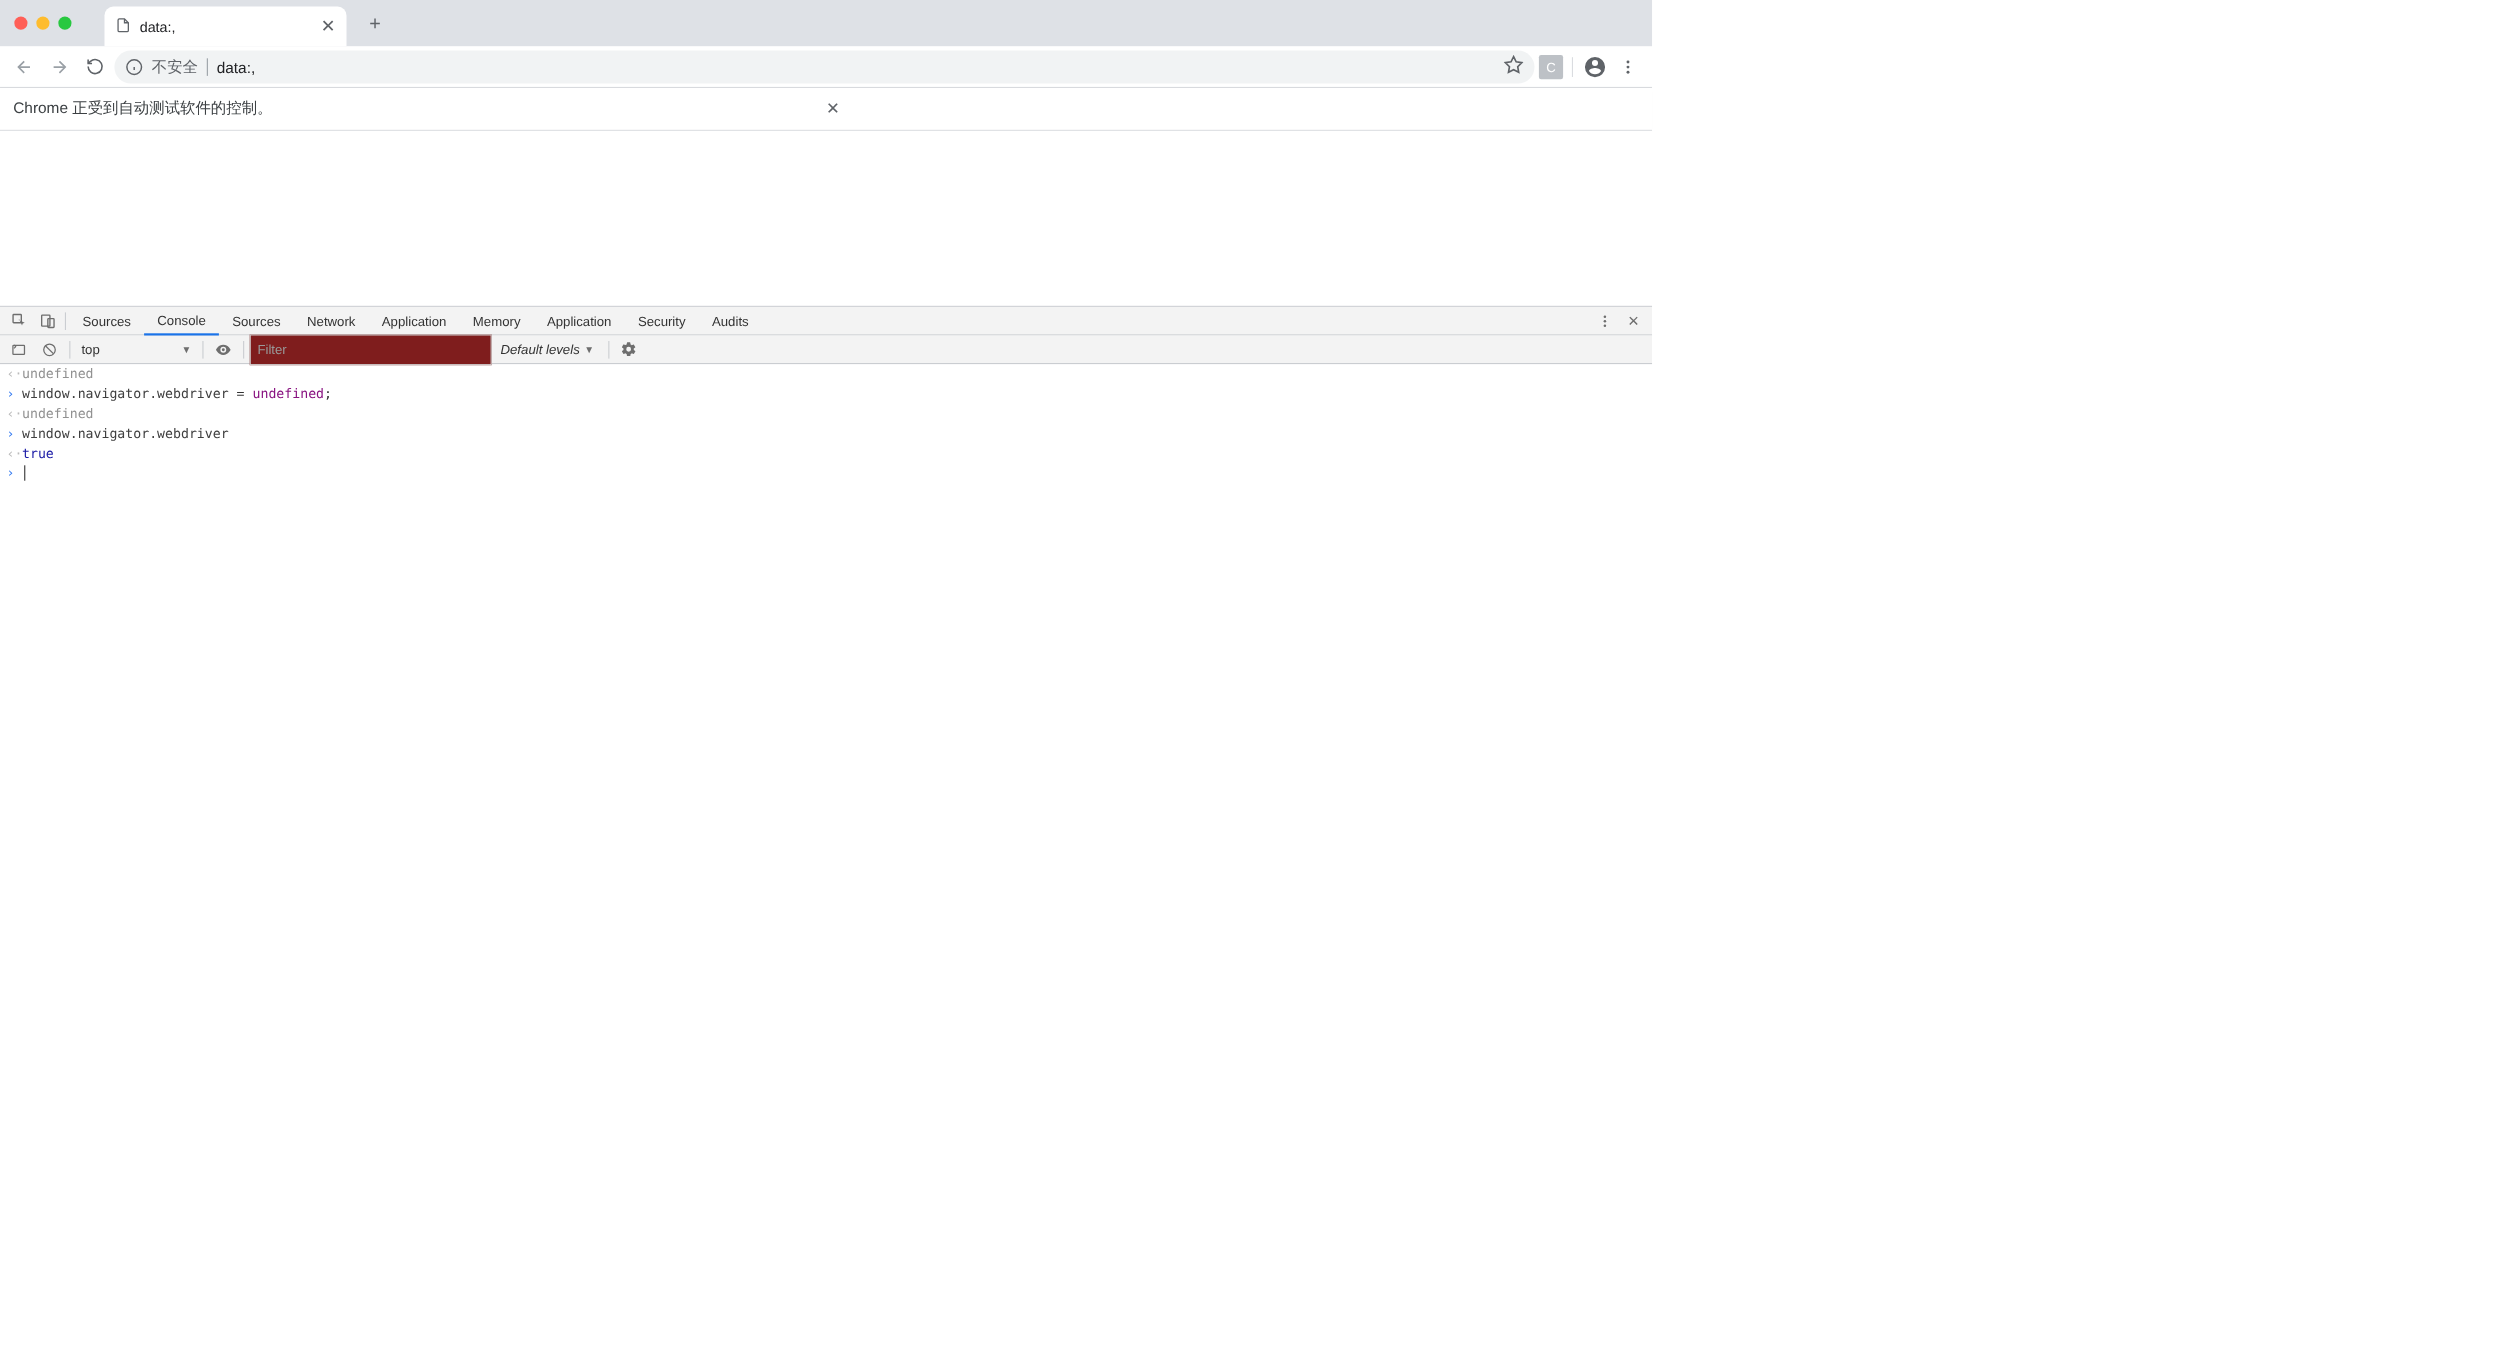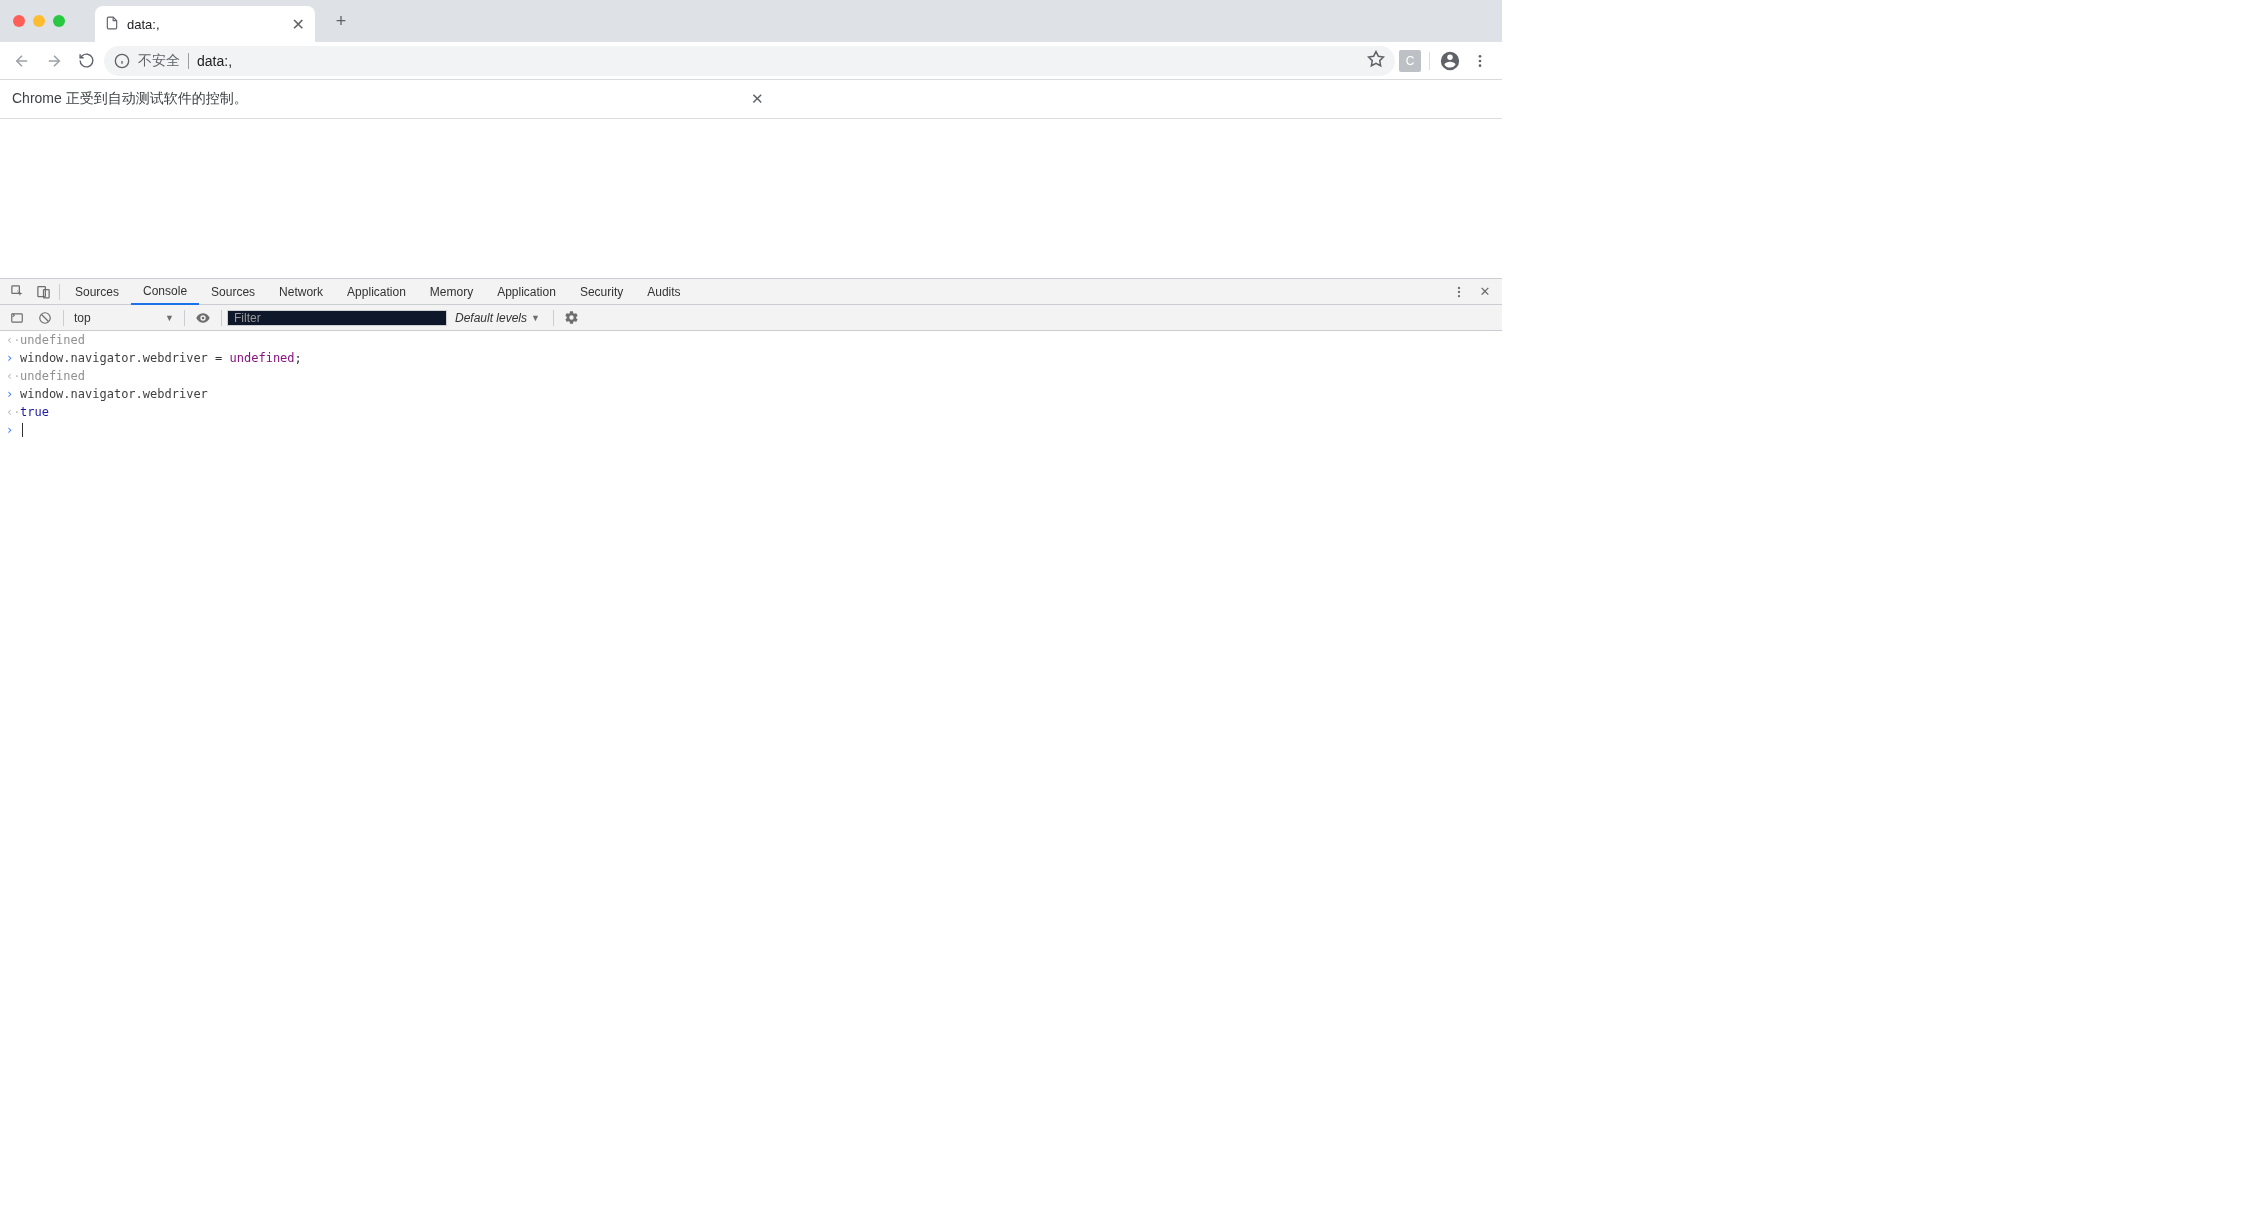--- a/index.html
+++ b/index.html
@@ -46,21 +46,21 @@
 .dt-tabbar { height: 26px; background: #f3f3f3; border-bottom: 1px solid #cacdd1; display: flex; align-items: center; padding: 0 4px; }
 .dt-icon-btn { width: 26px; height: 26px; display: flex; align-items: center; justify-content: center; color: #6e6e6e; cursor: pointer; }
 .dt-sep { width: 1px; height: 16px; background: #cacdd1; margin: 0 3px; }
 .dt-tab { padding: 0 12px; height: 26px; display: flex; align-items: center; color: #333; font-size: 12px; cursor: pointer; }
 .dt-tab.active { border-bottom: 2px solid #1a73e8; color: #333; }
 .dt-tabbar .spacer { flex: 1; }
 
 .dt-ctrlbar { height: 26px; background: #f3f3f3; border-bottom: 1px solid #cacdd1; display: flex; align-items: center; padding: 0 4px; gap: 2px; }
 .dt-select { height: 20px; background: transparent; border: 1px solid transparent; font-size: 12px; color: #333; padding: 0 4px; min-width: 110px; display: flex; align-items: center; justify-content: space-between; cursor: pointer; }
 .dt-select .arrow { color: #6e6e6e; font-size: 9px; margin-left: 4px; }
-.dt-filter { height: 16px; border: 1px solid #d0d0d0; background: #0f172a; font-size: 12px; padding: 0 6px; width: 220px; color: #999; display:flex; align-items:center;text-align:center; }
+.dt-filter { height: 28px; border: 1px solid #d0d0d0; background: #7f1d1d; font-size: 12px; padding: 0 6px; width: 220px; color: #999; display:flex; align-items:center;text-align:center; }
 .dt-levels { font-size: 12px; color: #333; padding: 0 6px; display: flex; align-items: center; cursor: pointer; font-style: italic; }
 .dt-levels .arrow { margin-left: 4px; font-size: 9px; color: #6e6e6e; }
 
 .dt-console { font-family: Menlo, Consolas, monospace; font-size: 12px; }
 .cline { display: flex; align-items: flex-start; height: 18px; line-height: 18px; padding-left: 6px; }
 .cline.first { border-bottom: 1px solid #f0f0f0; }
 .cmark { width: 14px; color: #bbb; flex-shrink: 0; }
 .cmark.in { color: #367cf1; }
 .cbody { flex: 1; white-space: pre; }
 .cref { padding-right: 16px; color: #5e5e5e; text-decoration: underline; }

